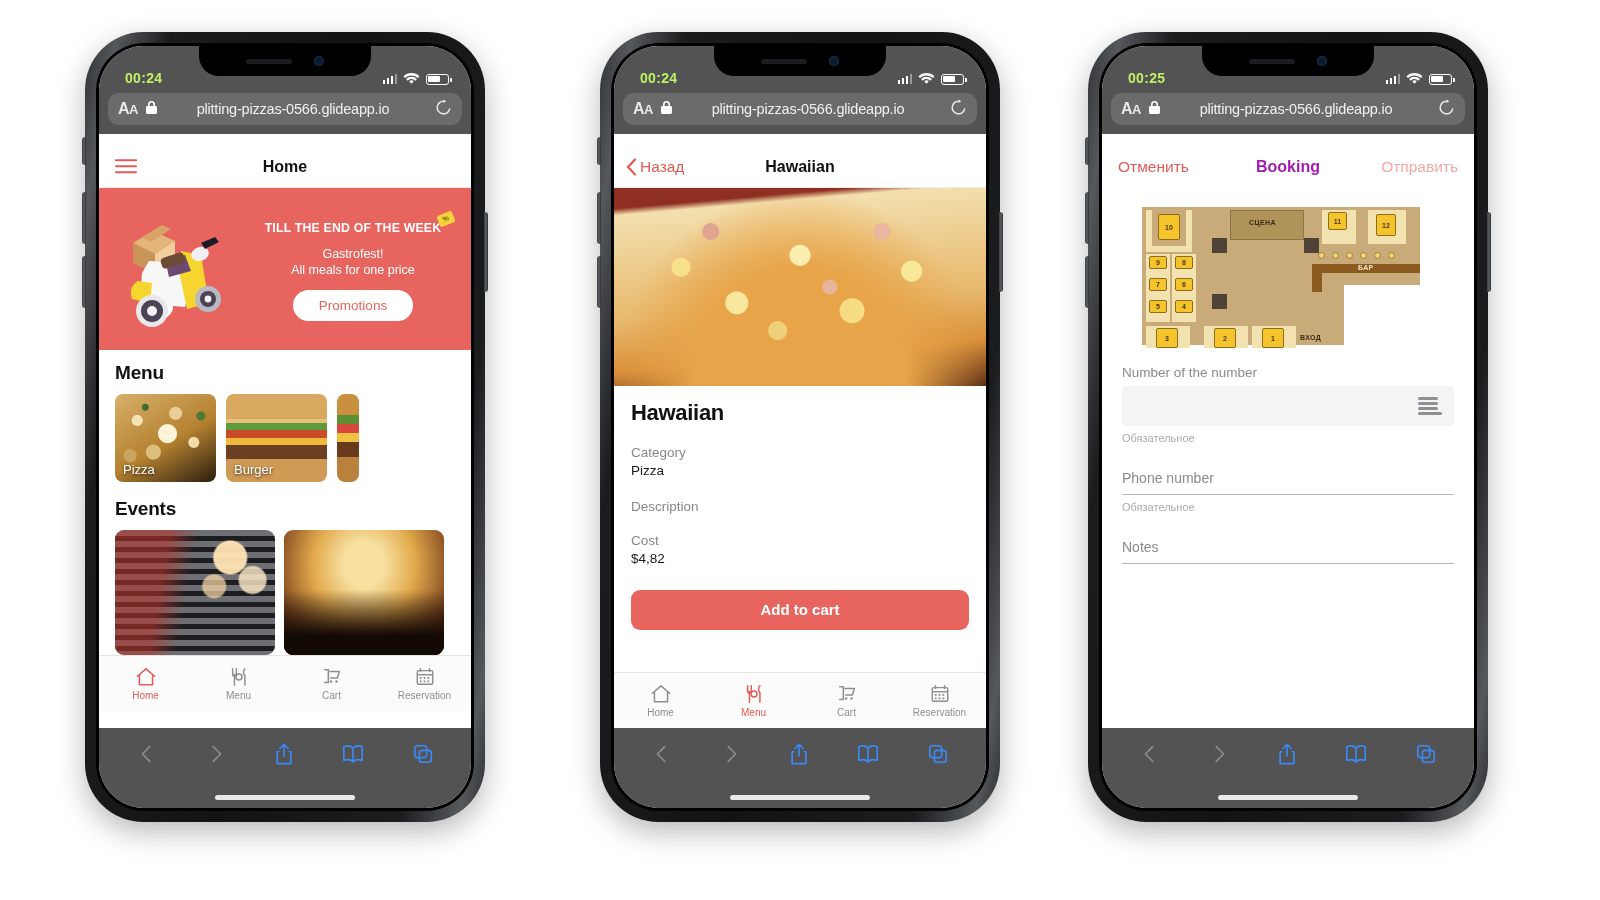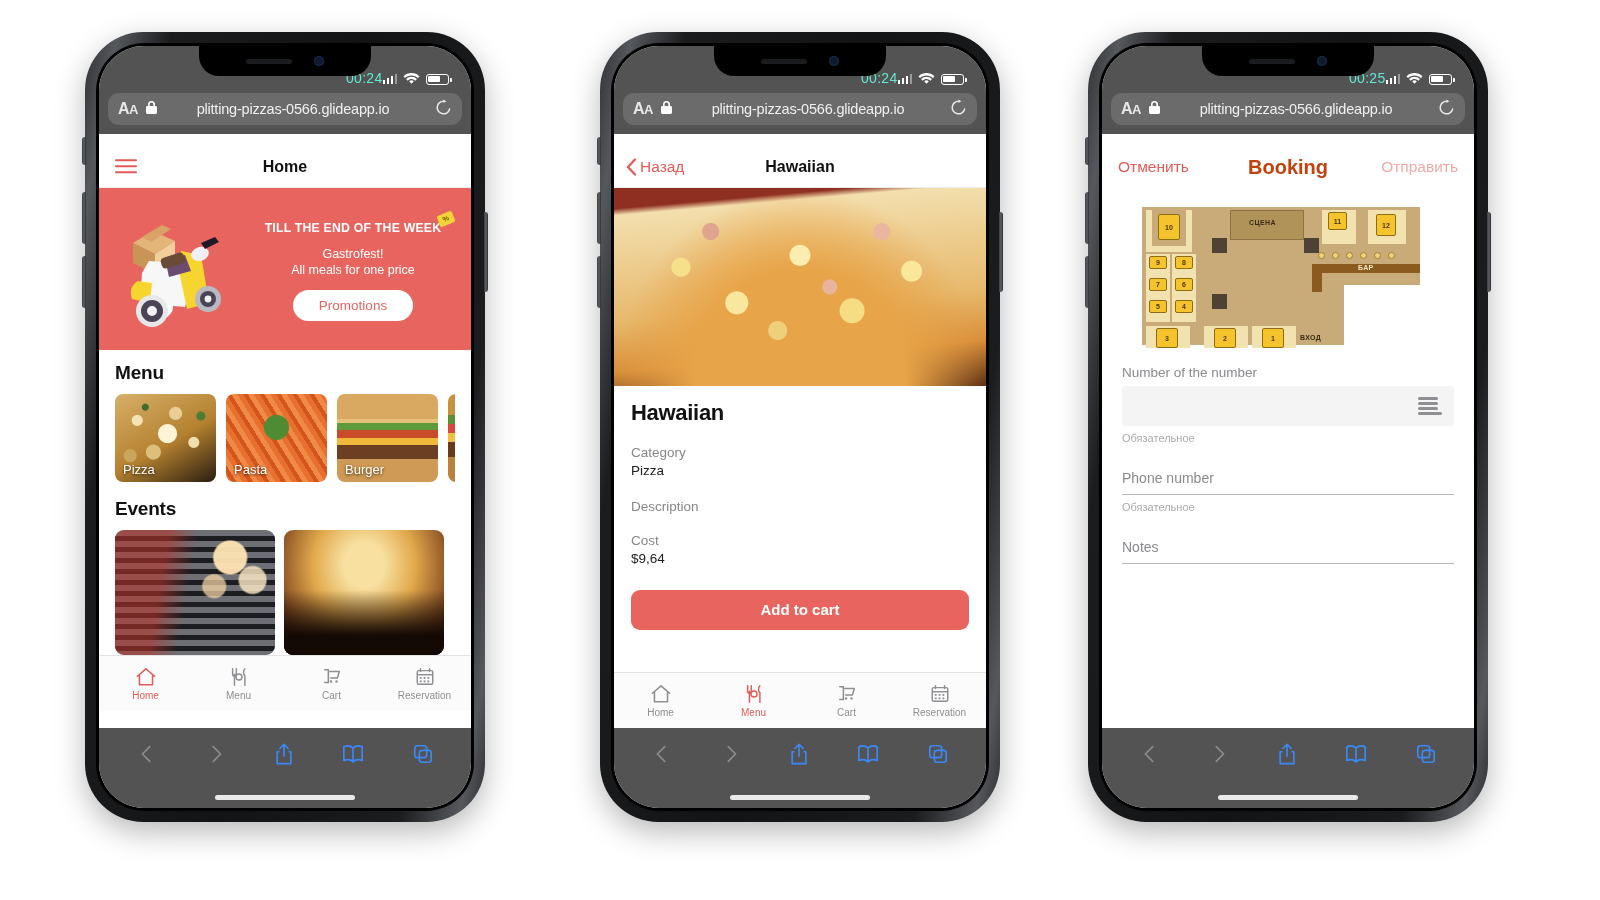--- a/index.html
+++ b/index.html
@@ -46,23 +46,23 @@
     border-radius:0 0 20px 20px;z-index:40;
     display:flex;align-items:center;justify-content:center;gap:22px;
   }
   .speaker{width:46px;height:5px;border-radius:3px;background:#1b1c1f;}
   .camera{width:10px;height:10px;border-radius:50%;background:#0d1b2e;
           box-shadow:inset 0 0 2px #2a4a7a;}
 
   
   .statusbar{
     height:44px;background:#535353;flex:0 0 auto;
-    display:flex;align-items:flex-end;justify-content:flex-end;
-    padding:0 22px 4px 26px;color:#5eead4;
-    font-size:14px;font-weight:normal;letter-spacing:.3px;
+    display:flex;align-items:flex-end;justify-content:space-between;
+    padding:0 22px 4px 26px;color:#bef264;
+    font-size:14px;font-weight:bold;letter-spacing:.3px;
   }
   .sb-right{display:flex;align-items:center;gap:6px;padding-bottom:1px;}
   .bars{display:flex;align-items:flex-end;gap:1.5px;height:10px;}
   .bars i{width:2.5px;background:#fff;display:block;}
   .bars i:nth-child(1){height:4px;}
   .bars i:nth-child(2){height:6px;}
   .bars i:nth-child(3){height:8px;}
   .bars i:nth-child(4){height:10px;background:#9a9a9a;}
   .batt{width:23px;height:11px;border:1.4px solid #fff;border-radius:3px;position:relative;}
   .batt::after{content:"";position:absolute;right:-3.5px;top:3px;width:2px;height:4px;background:#fff;border-radius:0 1px 1px 0;}
@@ -196,21 +196,21 @@
   .addcart{
     margin:22px 0 0;background:#e8645f;color:#fff;border:none;width:100%;
     height:40px;border-radius:9px;font-size:15px;font-weight:bold;
     font-family:"Liberation Sans",sans-serif;cursor:pointer;
   }
 
   
   .bnav{height:42px;flex:0 0 auto;background:#fff;display:flex;align-items:center;
         justify-content:space-between;padding:8px 16px;position:relative;}
   .bnav .cancel{color:#e35b58;font-size:15.5px;}
-  .bnav .btitle{font-size:20px;font-weight:600;color:#c2410c;position:absolute;left:50%;transform:translateX(-50%);}
+  .bnav .btitle{font-size:16px;font-weight:600;color:#a21caf;position:absolute;left:50%;transform:translateX(-50%);}
   .bnav .send{color:#f2a9a6;font-size:15.5px;text-align:center;}
 
   .planwrap{padding:14px 18px 0;}
   .plan{position:relative;width:300px;height:145px;}
   .plan .base{position:absolute;background:#c9ab7a;}
   .plan .wall{position:absolute;background:#f2e2b0;}
   .plan .seat{position:absolute;background:#f5c32c;border:1.4px solid #8d6c17;border-radius:2px;
     display:flex;align-items:center;justify-content:center;font-size:7px;font-weight:bold;color:#4a3708;}
   .plan .pil{position:absolute;background:#4e4136;}
   .plan .lab{position:absolute;font-size:7px;font-weight:bold;color:#3a2c14;letter-spacing:.4px;}
@@ -334,23 +334,20 @@
               <div class="cta">Promotions</div>
             </div>
           </div>
 
           <div class="sect">
             <h2>Menu</h2>
             <div class="cards">
               <div class="card tex-pizza">
                 <span class="lbl">Pizza</span>
               </div>
-              <div class="card tex-pasta">
-                <span class="lbl">Pasta</span>
-              </div>
               <div class="card tex-burger">
                 <span class="lbl">Burger</span>
               </div>
               <div class="card tex-burger2" style="width:22px;"></div>
             </div>
           </div>
 
           <div class="sect" style="padding-top:16px;">
             <h2>Events</h2>
             <div class="ev-cards">
@@ -493,21 +490,21 @@
             <h1>Hawaiian</h1>
             <div class="fld">
               <div class="k">Category</div>
               <div class="v">Pizza</div>
             </div>
             <div class="fld">
               <div class="k">Description</div>
             </div>
             <div class="fld">
               <div class="k">Cost</div>
-              <div class="v">$9,64</div>
+              <div class="v">$4,82</div>
             </div>
             <button class="addcart">Add to cart</button>
           </div>
 
           <div class="tabbar">
             <div class="tab">
               <svg width="22" height="20" viewBox="0 0 24 22">
                   <path d="M12 2 2.5 10.2M12 2l9.5 8.2M4.8 9v10.5h14.4V9" stroke="#8e8e93" stroke-width="1.7" fill="none" stroke-linejoin="round" stroke-linecap="round"></path>
                 </svg>
               <span class="tl">Home</span>

